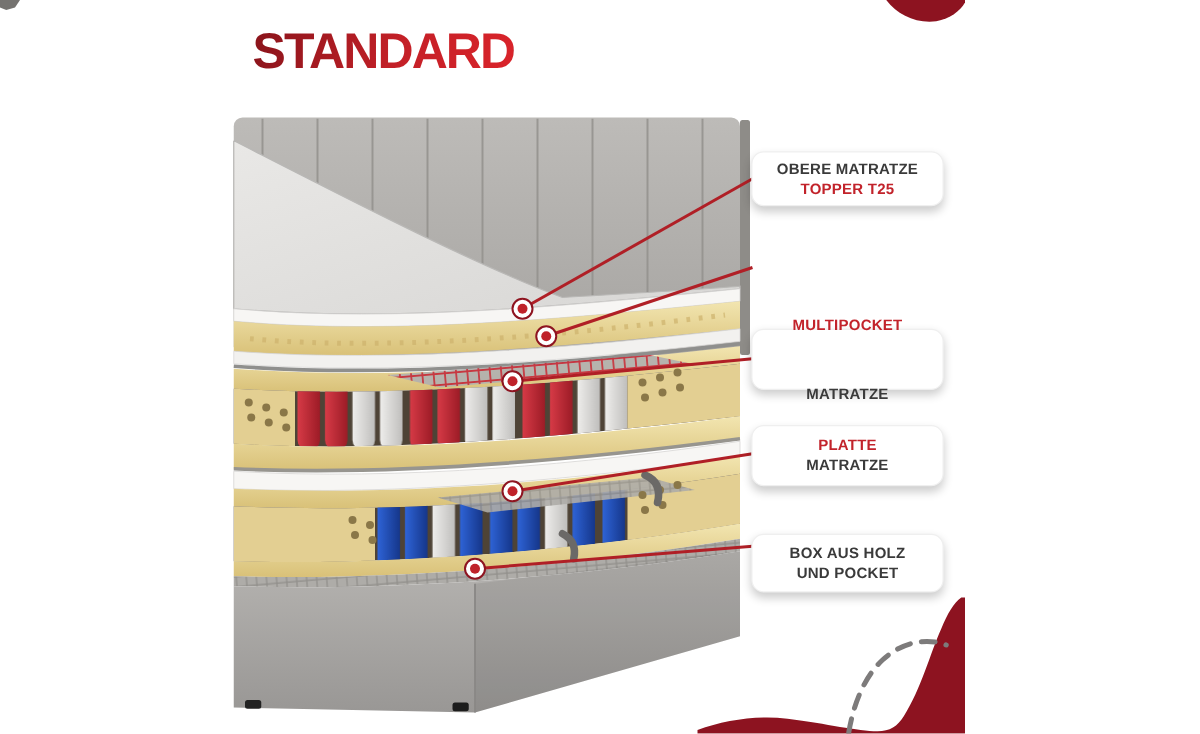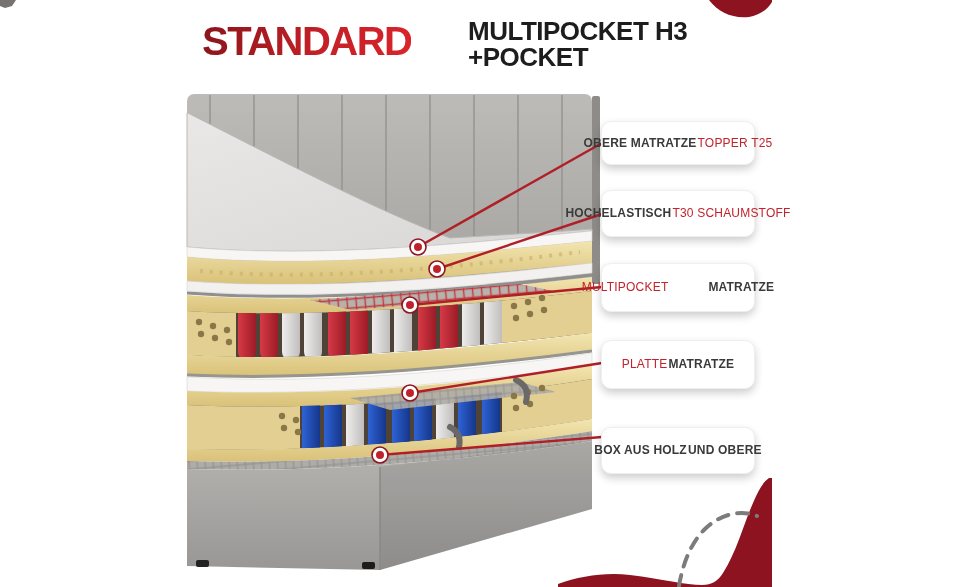--- a/index.html
+++ b/index.html
@@ -25,28 +25,28 @@
     position:absolute;left:468px;top:18px;margin:0;
     font-size:26px;font-weight:800;line-height:26px;letter-spacing:-0.5px;
     color:#1d1d1d;
   }
   .subtitle span{display:block;}
   
   .card{
     position:absolute;left:601px;width:152px;
     background:#ffffff;border:1px solid #efefef;border-radius:10px;
     box-shadow:0 4px 8px rgba(0,0,0,.20);
-    display:flex;flex-direction:row;align-items:center;justify-content:center;
+    display:flex;flex-direction:column;align-items:center;justify-content:center;
     text-align:center;gap:1px;
   }
   .card span{
     font-size:12px;font-weight:700;letter-spacing:.2px;line-height:15px;
     color:#3a3a3a;white-space:nowrap;
   }
-  .card span.accent{color:#c2232b;font-weight:400;}
+  .card span.accent{color:#c2232b;font-weight:700;}
   .card1{top:121px;height:42px;}
   .card2{top:190px;height:45px;}
   .card3{top:263px;height:47px;gap:40px;}
   .card4{top:340px;height:47px;}
   .card5{top:415px;height:45px;margin-top:12px;}
 </style>
 </head>
 <body>
 
 <div class="stage">
@@ -233,39 +233,31 @@
         <circle cx="410" cy="393" r="4" fill="#bf222a"></circle>
       </g>
       <g>
         <circle cx="380" cy="455" r="8" fill="#ffffff" stroke="#8e1420" stroke-width="1.6"></circle>
         <circle cx="380" cy="455" r="4" fill="#bf222a"></circle>
       </g>
     </g>
   </svg>
 
   <h1 class="title">STANDARD</h1>
-  <h2 class="subtitle">
-    <span>MULTIPOCKET H3</span>
-    <span>+POCKET</span>
-  </h2>
 
   <div class="card card1">
     <span>OBERE MATRATZE</span>
     <span class="accent">TOPPER T25</span>
   </div>
-  <div class="card card2">
-    <span>HOCHELASTISCH</span>
-    <span class="accent">T30 SCHAUMSTOFF</span>
-  </div>
   <div class="card card3">
     <span class="accent">MULTIPOCKET</span>
     <span>MATRATZE</span>
   </div>
   <div class="card card4">
     <span class="accent">PLATTE</span>
     <span>MATRATZE</span>
   </div>
   <div class="card card5">
     <span>BOX AUS HOLZ</span>
-    <span>UND OBERE</span>
+    <span>UND POCKET</span>
   </div>
 
 </div>
 
 </body></html>

